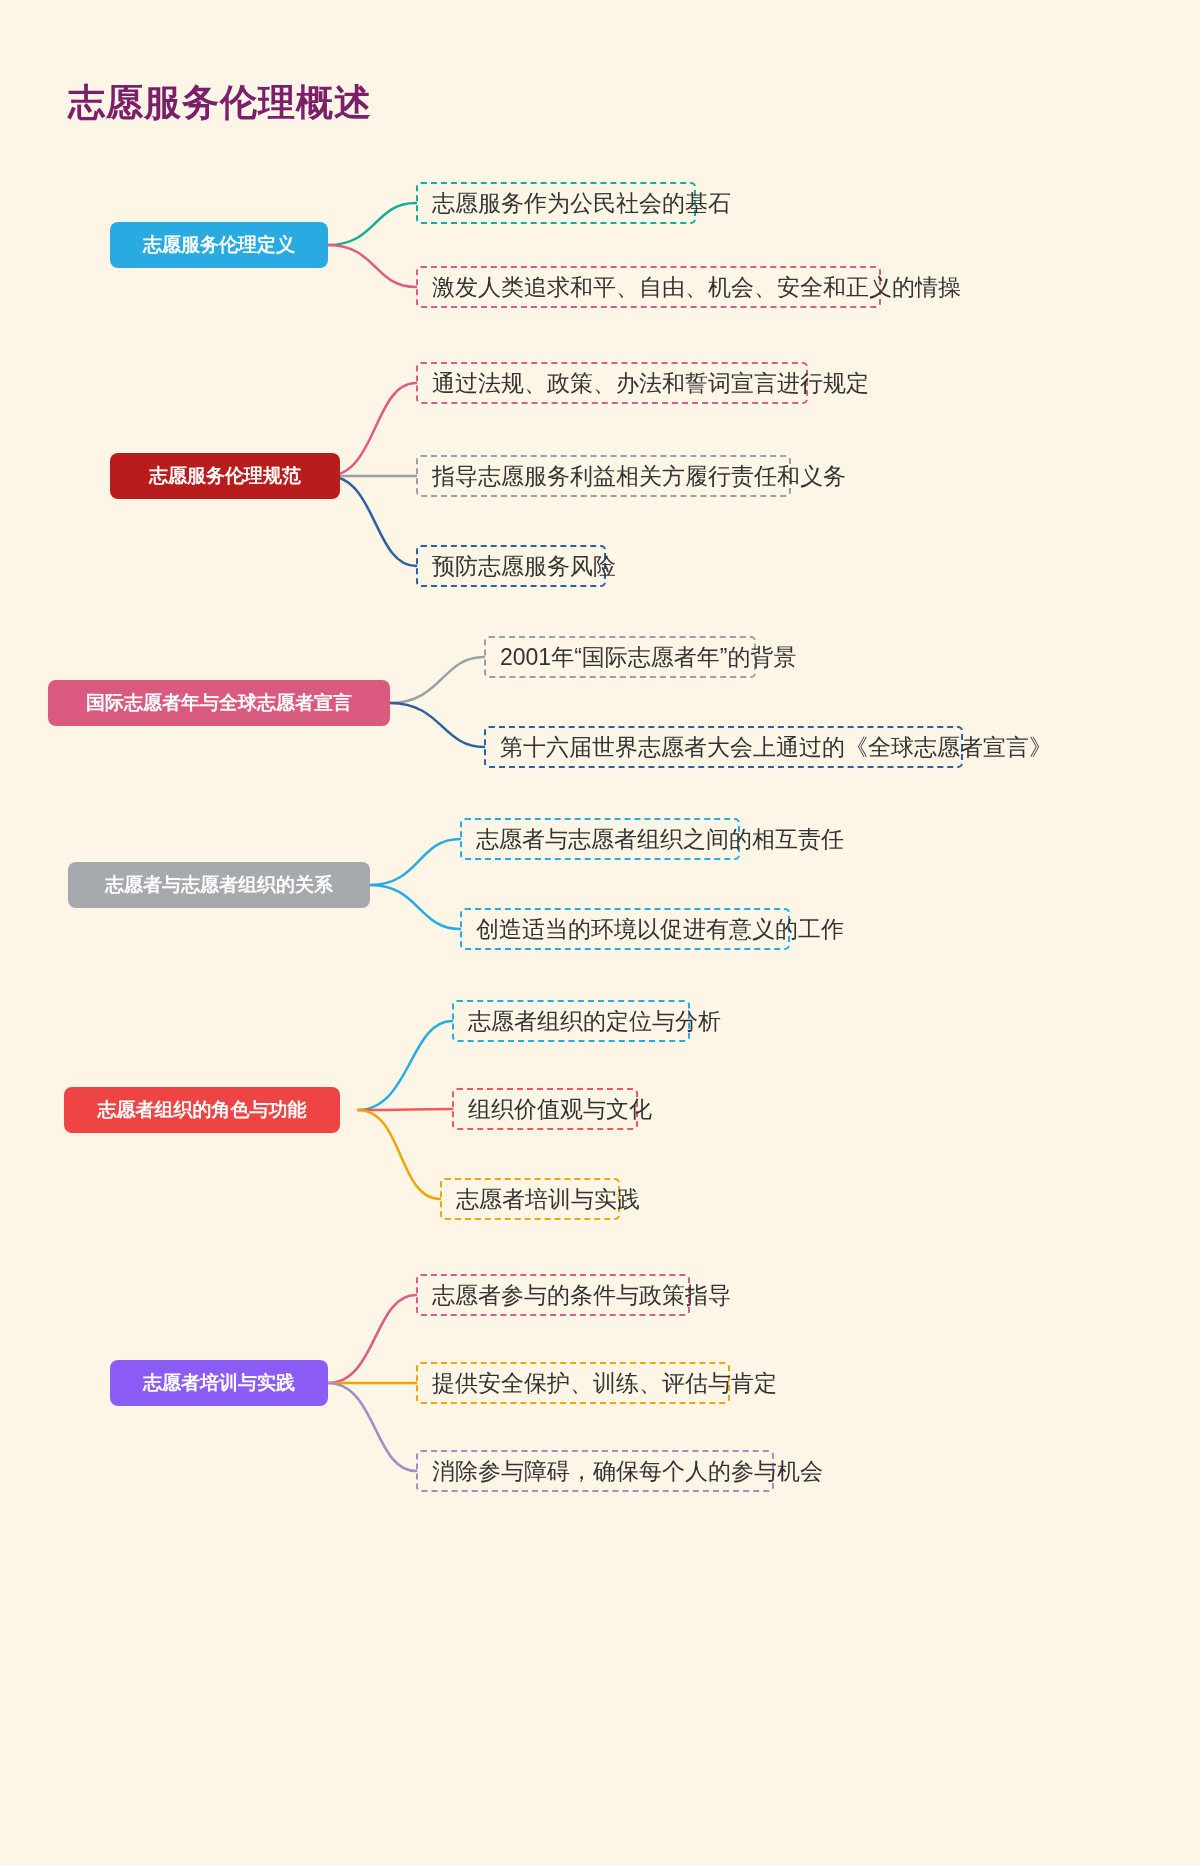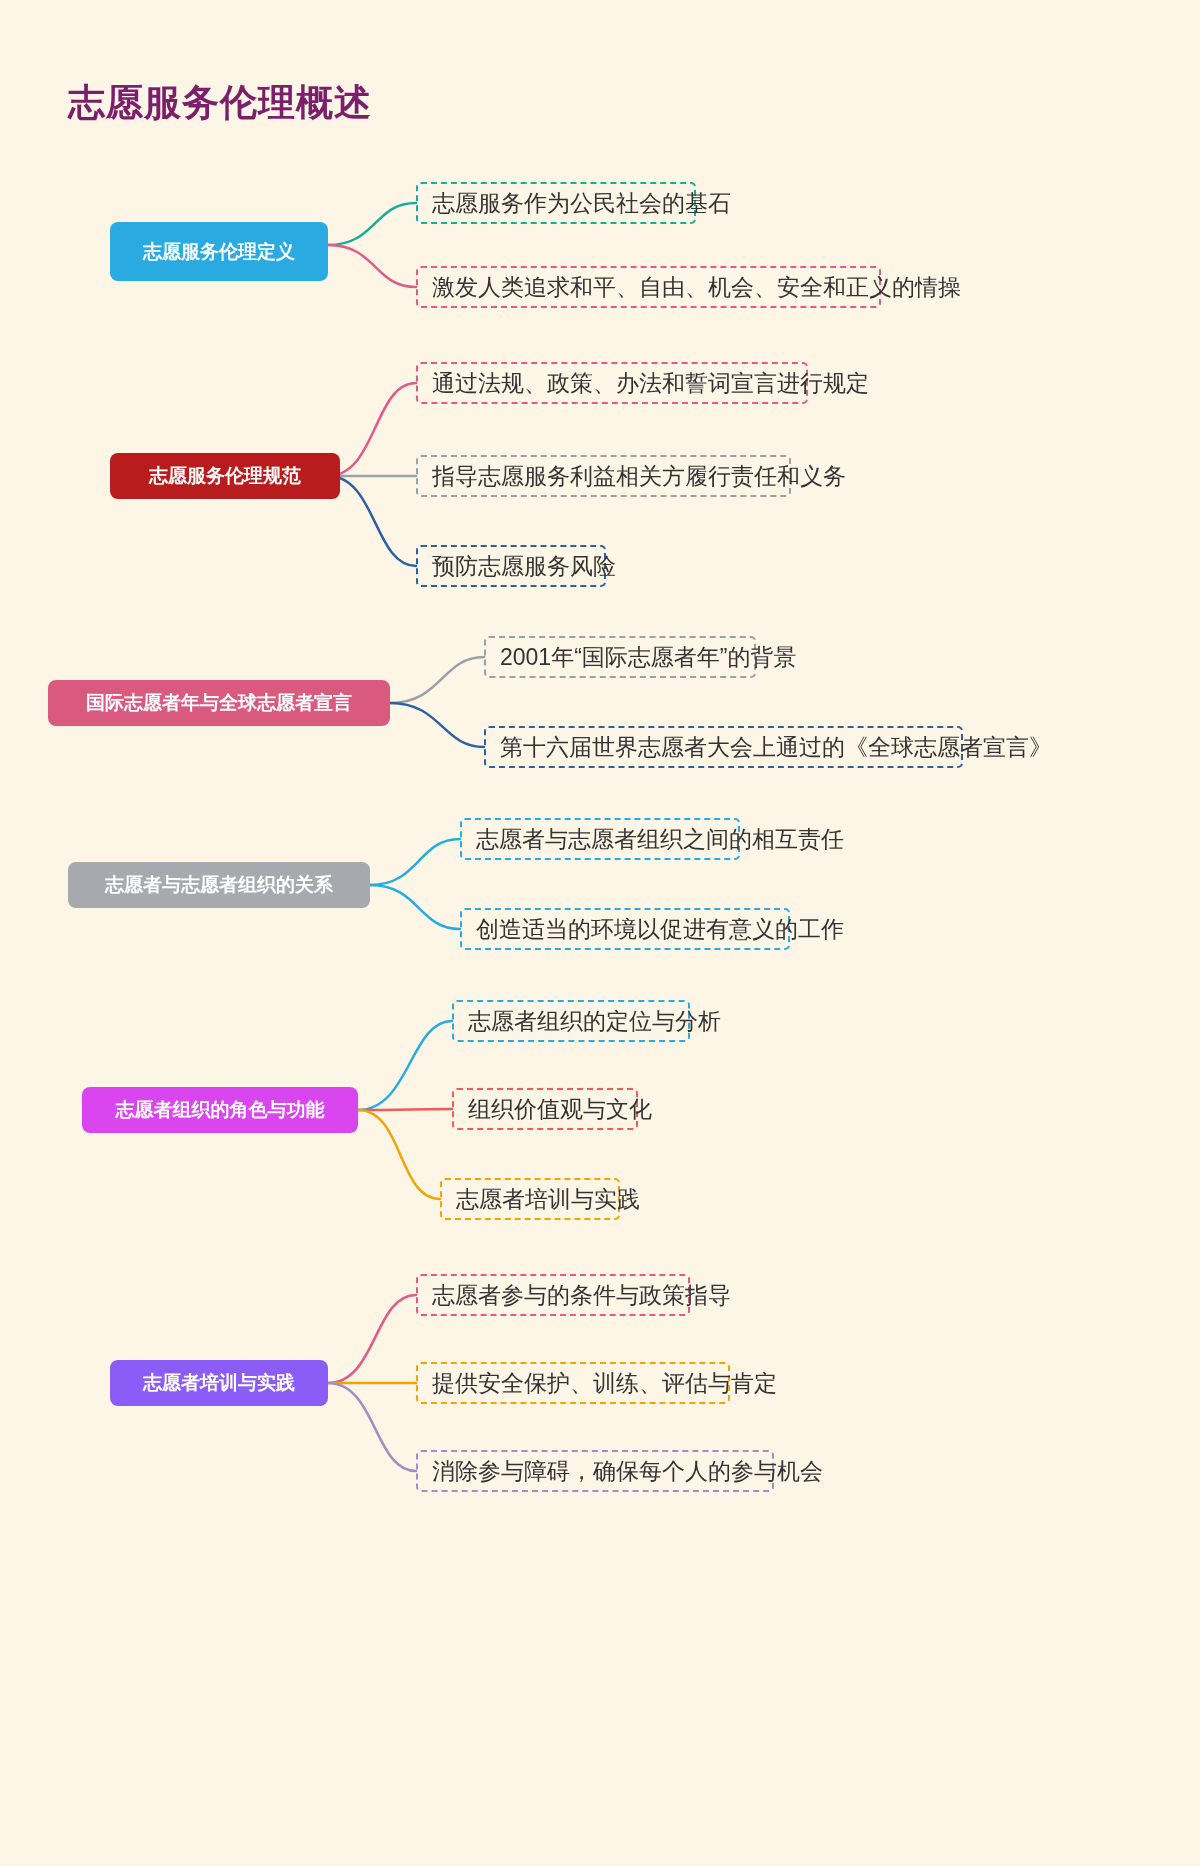--- a/index.html
+++ b/index.html
@@ -93,34 +93,34 @@
       <path d="M370,885 C419.5,885 418,839 460,839" fill="none" stroke="#29abe2" stroke-width="2.5" stroke-linecap="round"></path>
       <path d="M370,885 C419.5,885 418,929 460,929" fill="none" stroke="#29abe2" stroke-width="2.5" stroke-linecap="round"></path>
       <path d="M358,1110 C409.7,1110 410,1021 452,1021" fill="none" stroke="#29abe2" stroke-width="2.5" stroke-linecap="round"></path>
       <path d="M358,1110 C409.7,1110 410,1109 452,1109" fill="none" stroke="#ef5a5a" stroke-width="2.5" stroke-linecap="round"></path>
       <path d="M358,1110 C403.1,1110 398,1199 440,1199" fill="none" stroke="#f0a500" stroke-width="2.5" stroke-linecap="round"></path>
       <path d="M328,1383 C376.4,1383 374,1295 416,1295" fill="none" stroke="#e05b86" stroke-width="2.5" stroke-linecap="round"></path>
       <path d="M328,1383 C376.4,1383 374,1383 416,1383" fill="none" stroke="#f0a500" stroke-width="2.5" stroke-linecap="round"></path>
       <path d="M328,1383 C376.4,1383 374,1471 416,1471" fill="none" stroke="#a58cc4" stroke-width="2.5" stroke-linecap="round"></path>
     </svg>
   <div id="nodes">
-      <div class="branch" style="left: 110px; top: 222px; width: 218px; height: 59px; background: rgb(41, 171, 226);">志愿服务伦理定义</div>
+      <div class="branch" style="left: 110px; top: 222px; width: 218px; height: 46px; background: rgb(41, 171, 226);">志愿服务伦理定义</div>
       <div class="leaf" style="left: 416px; top: 182px; width: 280px; border-color: rgb(26, 171, 155);">志愿服务作为公民社会的基石</div>
       <div class="leaf" style="left: 416px; top: 266px; width: 465px; border-color: rgb(224, 91, 134);">激发人类追求和平、自由、机会、安全和正义的情操</div>
       <div class="branch" style="left: 110px; top: 453px; width: 230px; height: 46px; background: #b91c1c;">志愿服务伦理规范</div>
       <div class="leaf" style="left: 416px; top: 362px; width: 392px; border-color: rgb(224, 91, 134);">通过法规、政策、办法和誓词宣言进行规定</div>
       <div class="leaf" style="left: 416px; top: 455px; width: 375px; border-color: rgb(154, 160, 166);">指导志愿服务利益相关方履行责任和义务</div>
       <div class="leaf" style="left: 416px; top: 545px; width: 190px; border-color: rgb(46, 95, 158);">预防志愿服务风险</div>
       <div class="branch" style="left: 48px; top: 680px; width: 342px; height: 46px; background: rgb(217, 89, 127);">国际志愿者年与全球志愿者宣言</div>
       <div class="leaf" style="left: 484px; top: 636px; width: 272px; border-color: rgb(154, 160, 166);">2001年“国际志愿者年”的背景</div>
       <div class="leaf" style="left: 484px; top: 726px; width: 479px; border-color: rgb(46, 95, 158);">第十六届世界志愿者大会上通过的《全球志愿者宣言》</div>
       <div class="branch" style="left: 68px; top: 862px; width: 302px; height: 46px; background: rgb(166, 169, 173);">志愿者与志愿者组织的关系</div>
       <div class="leaf" style="left: 460px; top: 818px; width: 280px; border-color: rgb(41, 171, 226);">志愿者与志愿者组织之间的相互责任</div>
       <div class="leaf" style="left: 460px; top: 908px; width: 330px; border-color: rgb(41, 171, 226);">创造适当的环境以促进有意义的工作</div>
-      <div class="branch" style="left: 82px; top: 1087px; width: 276px; height: 46px; background: #d946ef;">志愿者组织的角色与功能</div>
+      <div class="branch" style="left: 64px; top: 1087px; width: 276px; height: 46px; background: #ef4444;">志愿者组织的角色与功能</div>
       <div class="leaf" style="left: 452px; top: 1000px; width: 238px; border-color: rgb(41, 171, 226);">志愿者组织的定位与分析</div>
       <div class="leaf" style="left: 452px; top: 1088px; width: 186px; border-color: rgb(239, 90, 90);">组织价值观与文化</div>
       <div class="leaf" style="left: 440px; top: 1178px; width: 180px; border-color: rgb(240, 165, 0);">志愿者培训与实践</div>
       <div class="branch" style="left: 110px; top: 1360px; width: 218px; height: 46px; background: #8b5cf6;">志愿者培训与实践</div>
       <div class="leaf" style="left: 416px; top: 1274px; width: 274px; border-color: rgb(224, 91, 134);">志愿者参与的条件与政策指导</div>
       <div class="leaf" style="left: 416px; top: 1362px; width: 314px; border-color: rgb(240, 165, 0);">提供安全保护、训练、评估与肯定</div>
       <div class="leaf" style="left: 416px; top: 1450px; width: 358px; border-color: rgb(165, 140, 196);">消除参与障碍，确保每个人的参与机会</div>
     </div>
 </div>
 

